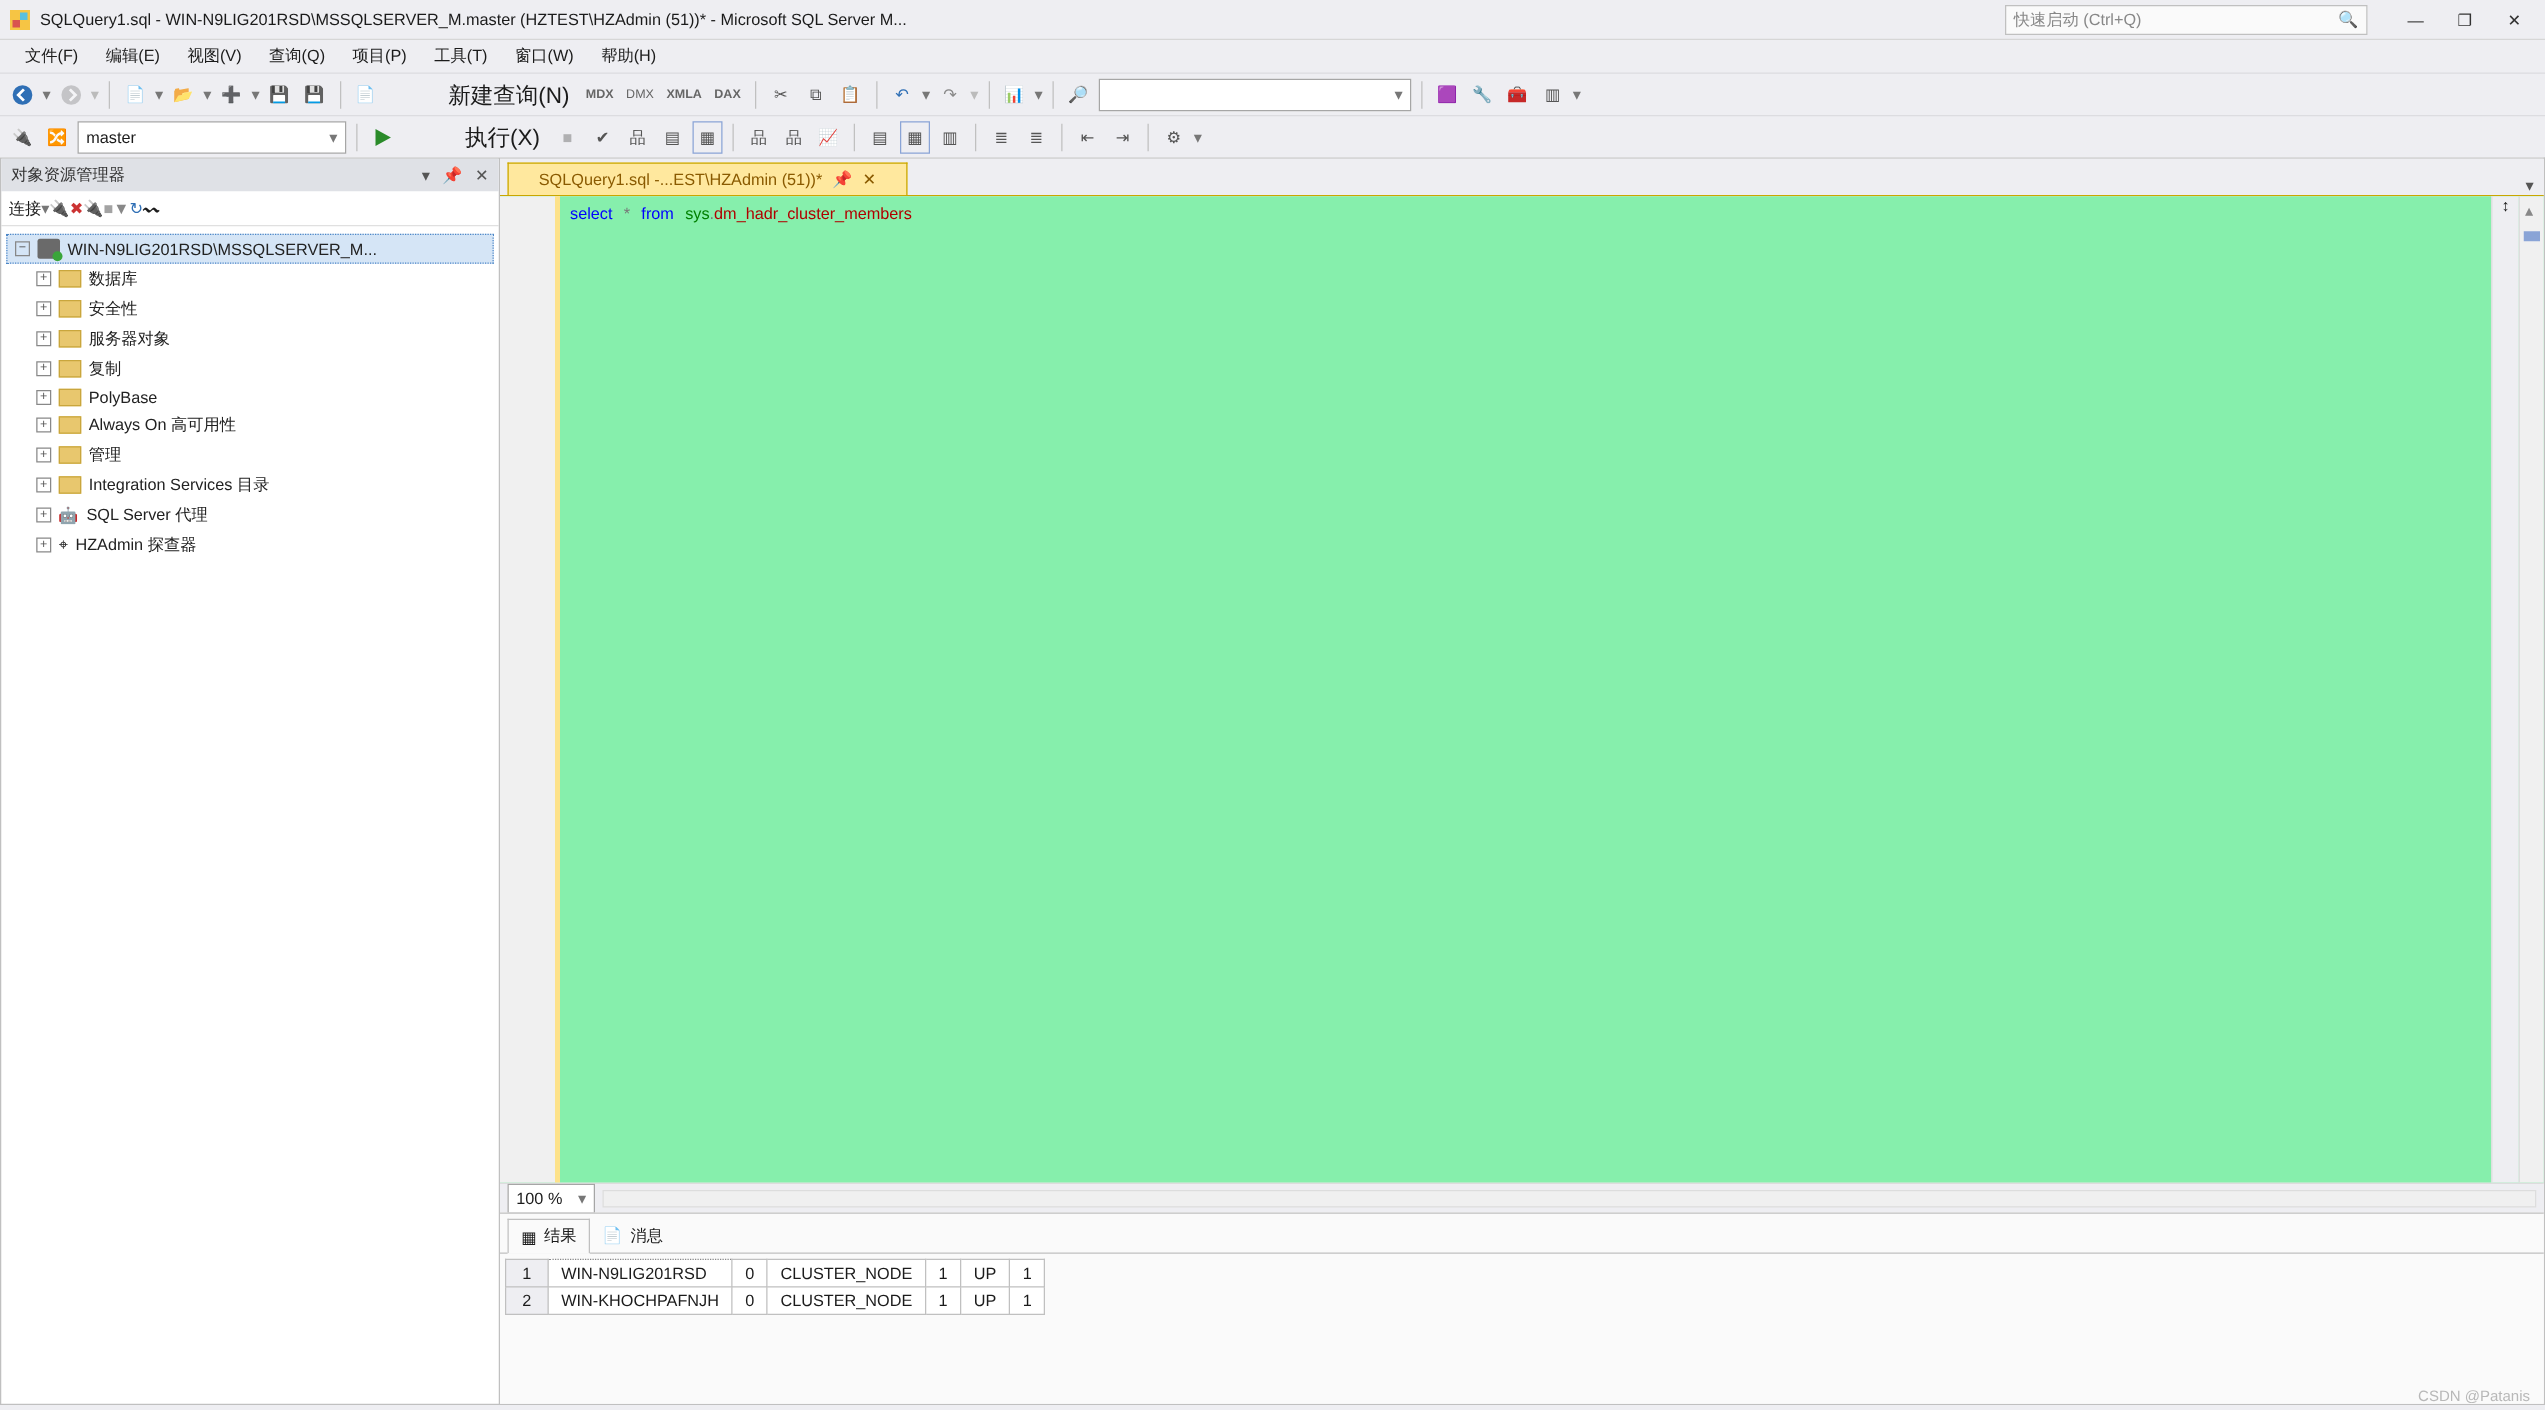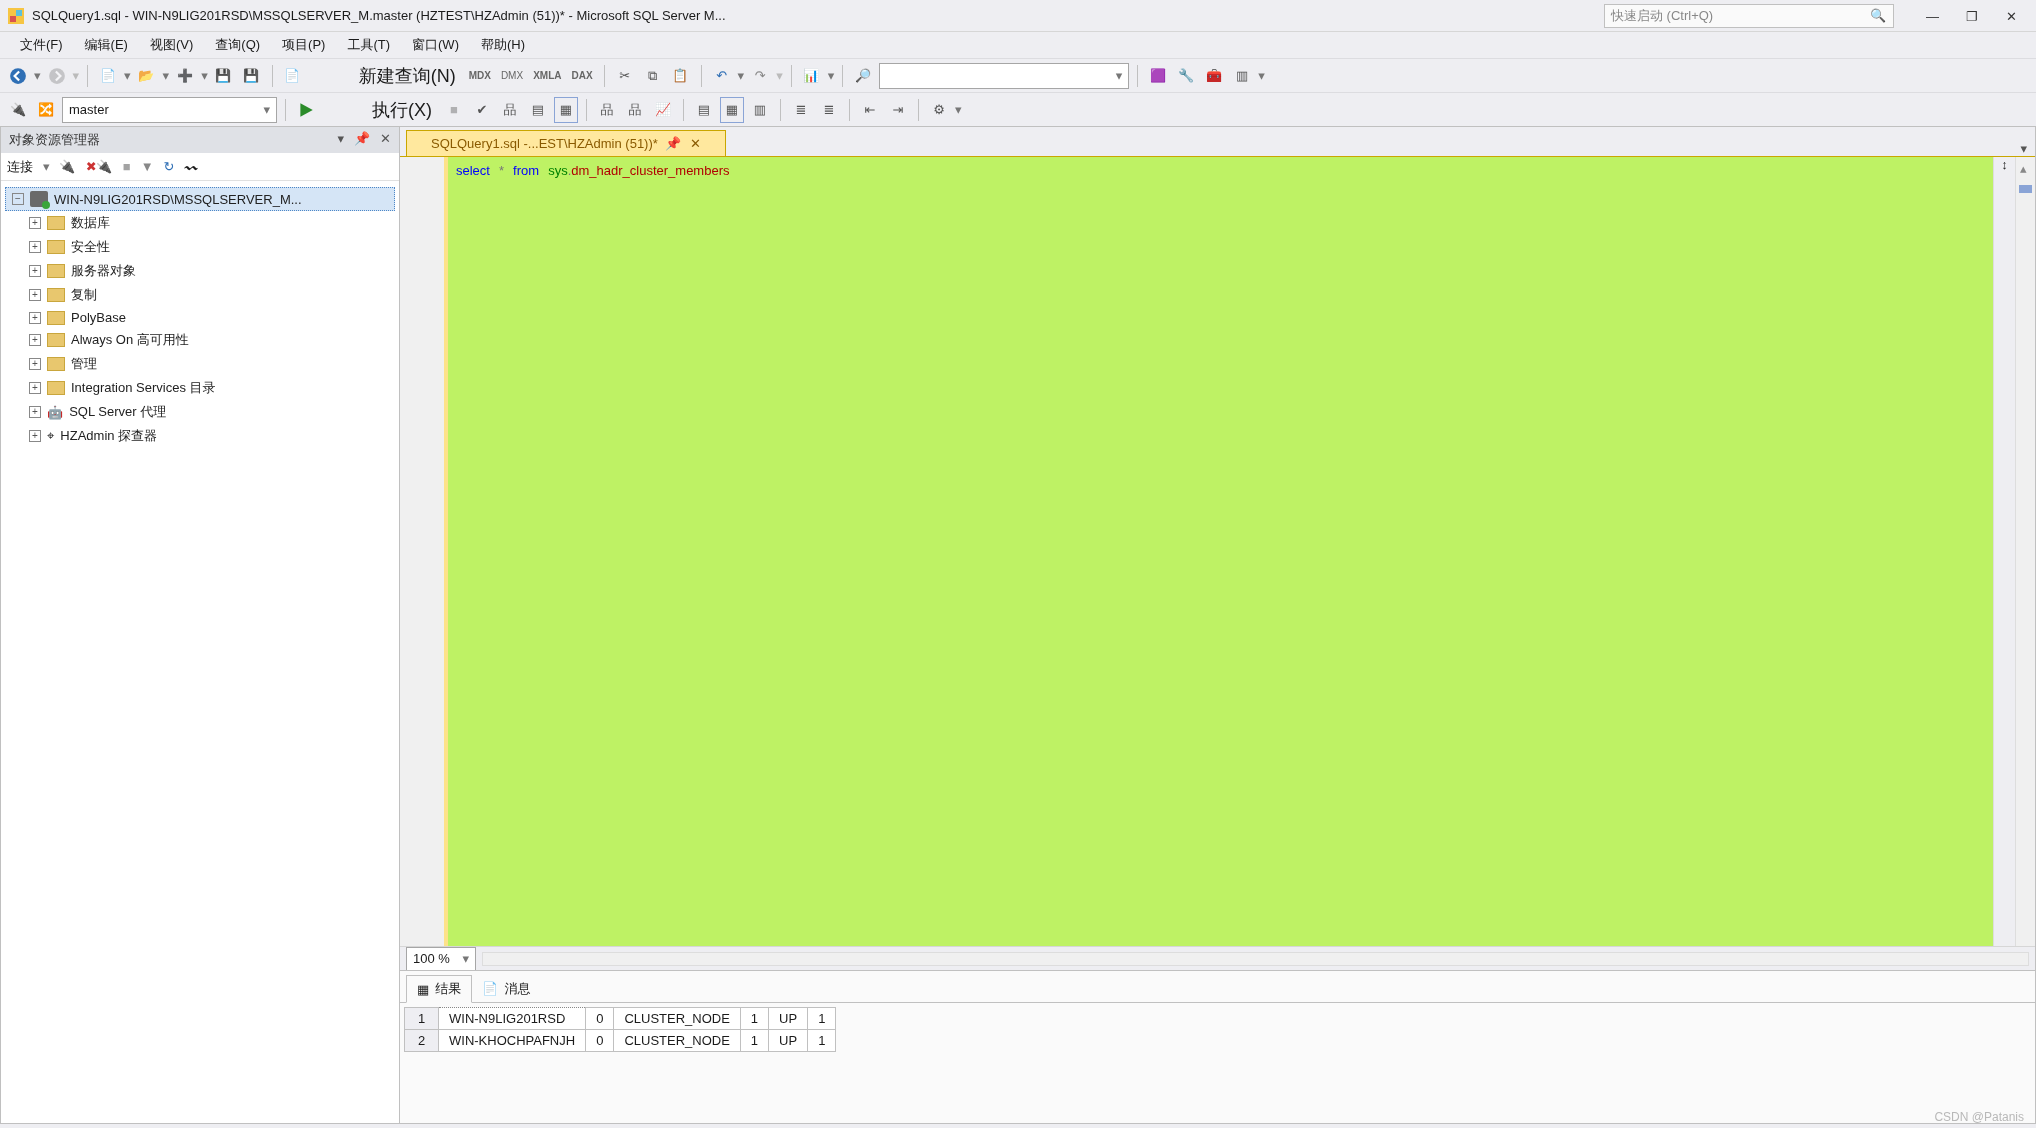--- a/index.html
+++ b/index.html
@@ -23,37 +23,37 @@
 .tbtn { display:inline-flex; align-items:center; justify-content:center; min-width:24px; height:26px; padding:0 3px; color:#555;}
 .tbtn svg { width:18px; height:18px; }
 .green-play svg { fill:#2a8b2a; }
 .tbtn-text { padding:0 6px; font-size:18px;margin-left:44px;}
 .combo { border:1px solid #a6a6a6; background:#fff; height:26px; display:flex; align-items:center; padding:0 6px; min-width:215px; justify-content:space-between;}
 .combo-wide { min-width:250px; }
 
 
 .workspace { display:flex; height: calc(1128px - 32px - 30px - 34px - 34px); }
 .panel-left { width:400px; background:#fff; border:1px solid #c0c0c0; display:flex; flex-direction:column;}
-.panel-left .hdr { background:#dfe1e6; padding:4px 8px; display:flex; align-items:flex-start; justify-content:space-between; font-size:13px; color:#333;}
+.panel-left .hdr { background:#dfe1e6; padding:4px 8px; display:flex; align-items:center; justify-content:space-between; font-size:13px; color:#333;}
 .panel-left .hdr .ctrls { display:flex; gap:10px; align-items:center;}
-.panel-left .subbar { display:flex; align-items:center; gap:10px; padding:4px 6px; border-bottom:1px solid #e0e0e0;}
+.panel-left .subbar { display:flex; align-items:center; padding:4px 6px; border-bottom:1px solid #e0e0e0;}
 .tree { padding:6px 4px; overflow:auto; flex:1;}
 .tree-row { display:flex; align-items:center; gap:6px; padding:3px 2px 3px 6px; font-size:14px; color:#222;}
 .tree-row.sel { background:#d5e5f6; border:1px dotted #4d87c7;}
 .tree-row .exp { width:12px; height:12px; border:1px solid #888; font-size:10px; line-height:10px; text-align:center; color:#555;}
 .tree-row .folder { width:18px; height:14px; background:#e8c76e; border:1px solid #c9a63d;}
 .tree-row.depth1 { padding-left:24px;}
 .tree-row .srv { width:18px; height:16px; position:relative;}
 .tree-row .srv::before{content:"";position:absolute;inset:0;background:#6a6a6a;border-radius:2px;}
 .tree-row .srv::after{content:"";position:absolute;right:-2px;bottom:-2px;width:8px;height:8px;background:#3aa53a;border-radius:50%;}
 
 .panel-right { flex:1; display:flex; flex-direction:column; background:#fff; border:1px solid #c0c0c0; border-left:none;}
 .tabstrip { display:flex; align-items:flex-end; height:30px; background:#eeeef2; border-bottom:1px solid #c9a600; padding-left:6px;}
 .tab { background:#ffe89e; border:1px solid #c9a600; border-bottom:none; padding:5px 24px; display:flex; align-items:center; gap:8px; font-size:13px; color:#8a5a00;}
-.editor { position:relative; flex:1; display:flex; background:#bef264;}
+.editor { position:relative; flex:1; display:flex; background:#86efac;}
 .gutter { width:48px; background:#f0f0f0; border-right:4px solid #fde28a; height:100%;}
 .code { padding:4px 8px; font-family:Consolas,monospace; font-size:15px; white-space:pre;}
 .code .kw { color:#0000ff;}
 .code .sys { color:#008000;}
 .code .op { color:#777;}
 .code .obj { color:#b00000;}
 .scroll-v { width:20px; background:#f0f0f0; border-left:1px solid #ddd; position:relative;}
 .scroll-v .thumb { position:absolute; top:28px; left:3px; right:3px; height:8px; background:#8aa4d6;}
 .editor-wrap { flex:1; display:flex; flex-direction:column;}
 .zoomrow { display:flex; align-items:center; height:24px; background:#eeeef2; border-top:1px solid #d6d6d6; padding:0 6px; gap:6px;}

